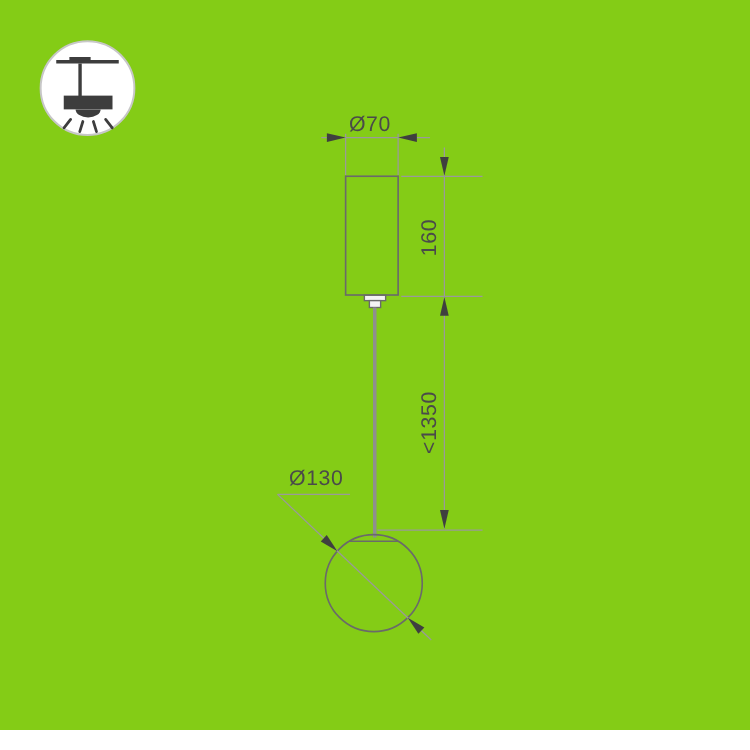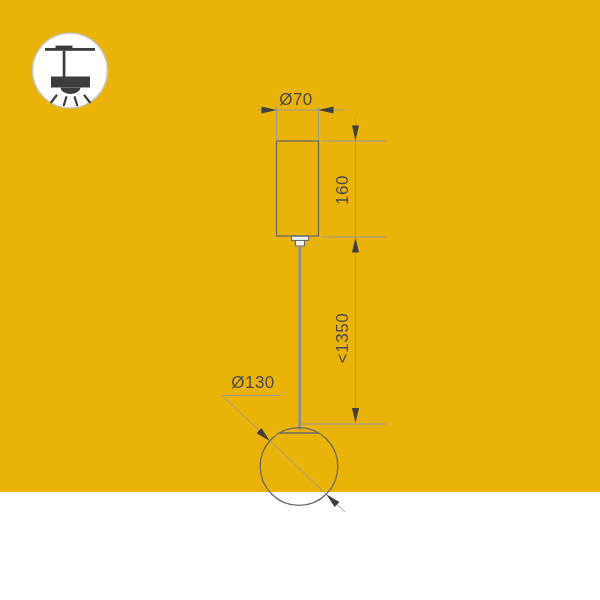--- a/index.html
+++ b/index.html
@@ -7,22 +7,22 @@
     padding: 0;
     width: 600px;
     height: 600px;
     background: #ffffff;
     overflow: hidden;
     font-family: "Liberation Sans", sans-serif;
   }
   .canvas {
     position: relative;
     width: 600px;
-    height: 492px;
-    background: #eab308;
+    height: 584px;
+    background: #84cc16;
   }
   svg { display: block; }
   .dim-text {
     font-family: "Liberation Sans", sans-serif;
     font-size: 17px;
     fill: #4a4a4a;
     letter-spacing: 0.5px;
   }
   .obj { stroke: #6a6a6a; stroke-width: 1.3; fill: none; }
   .obj-filled { stroke: #6a6a6a; stroke-width: 1.1; fill: #f4f4f4; }

